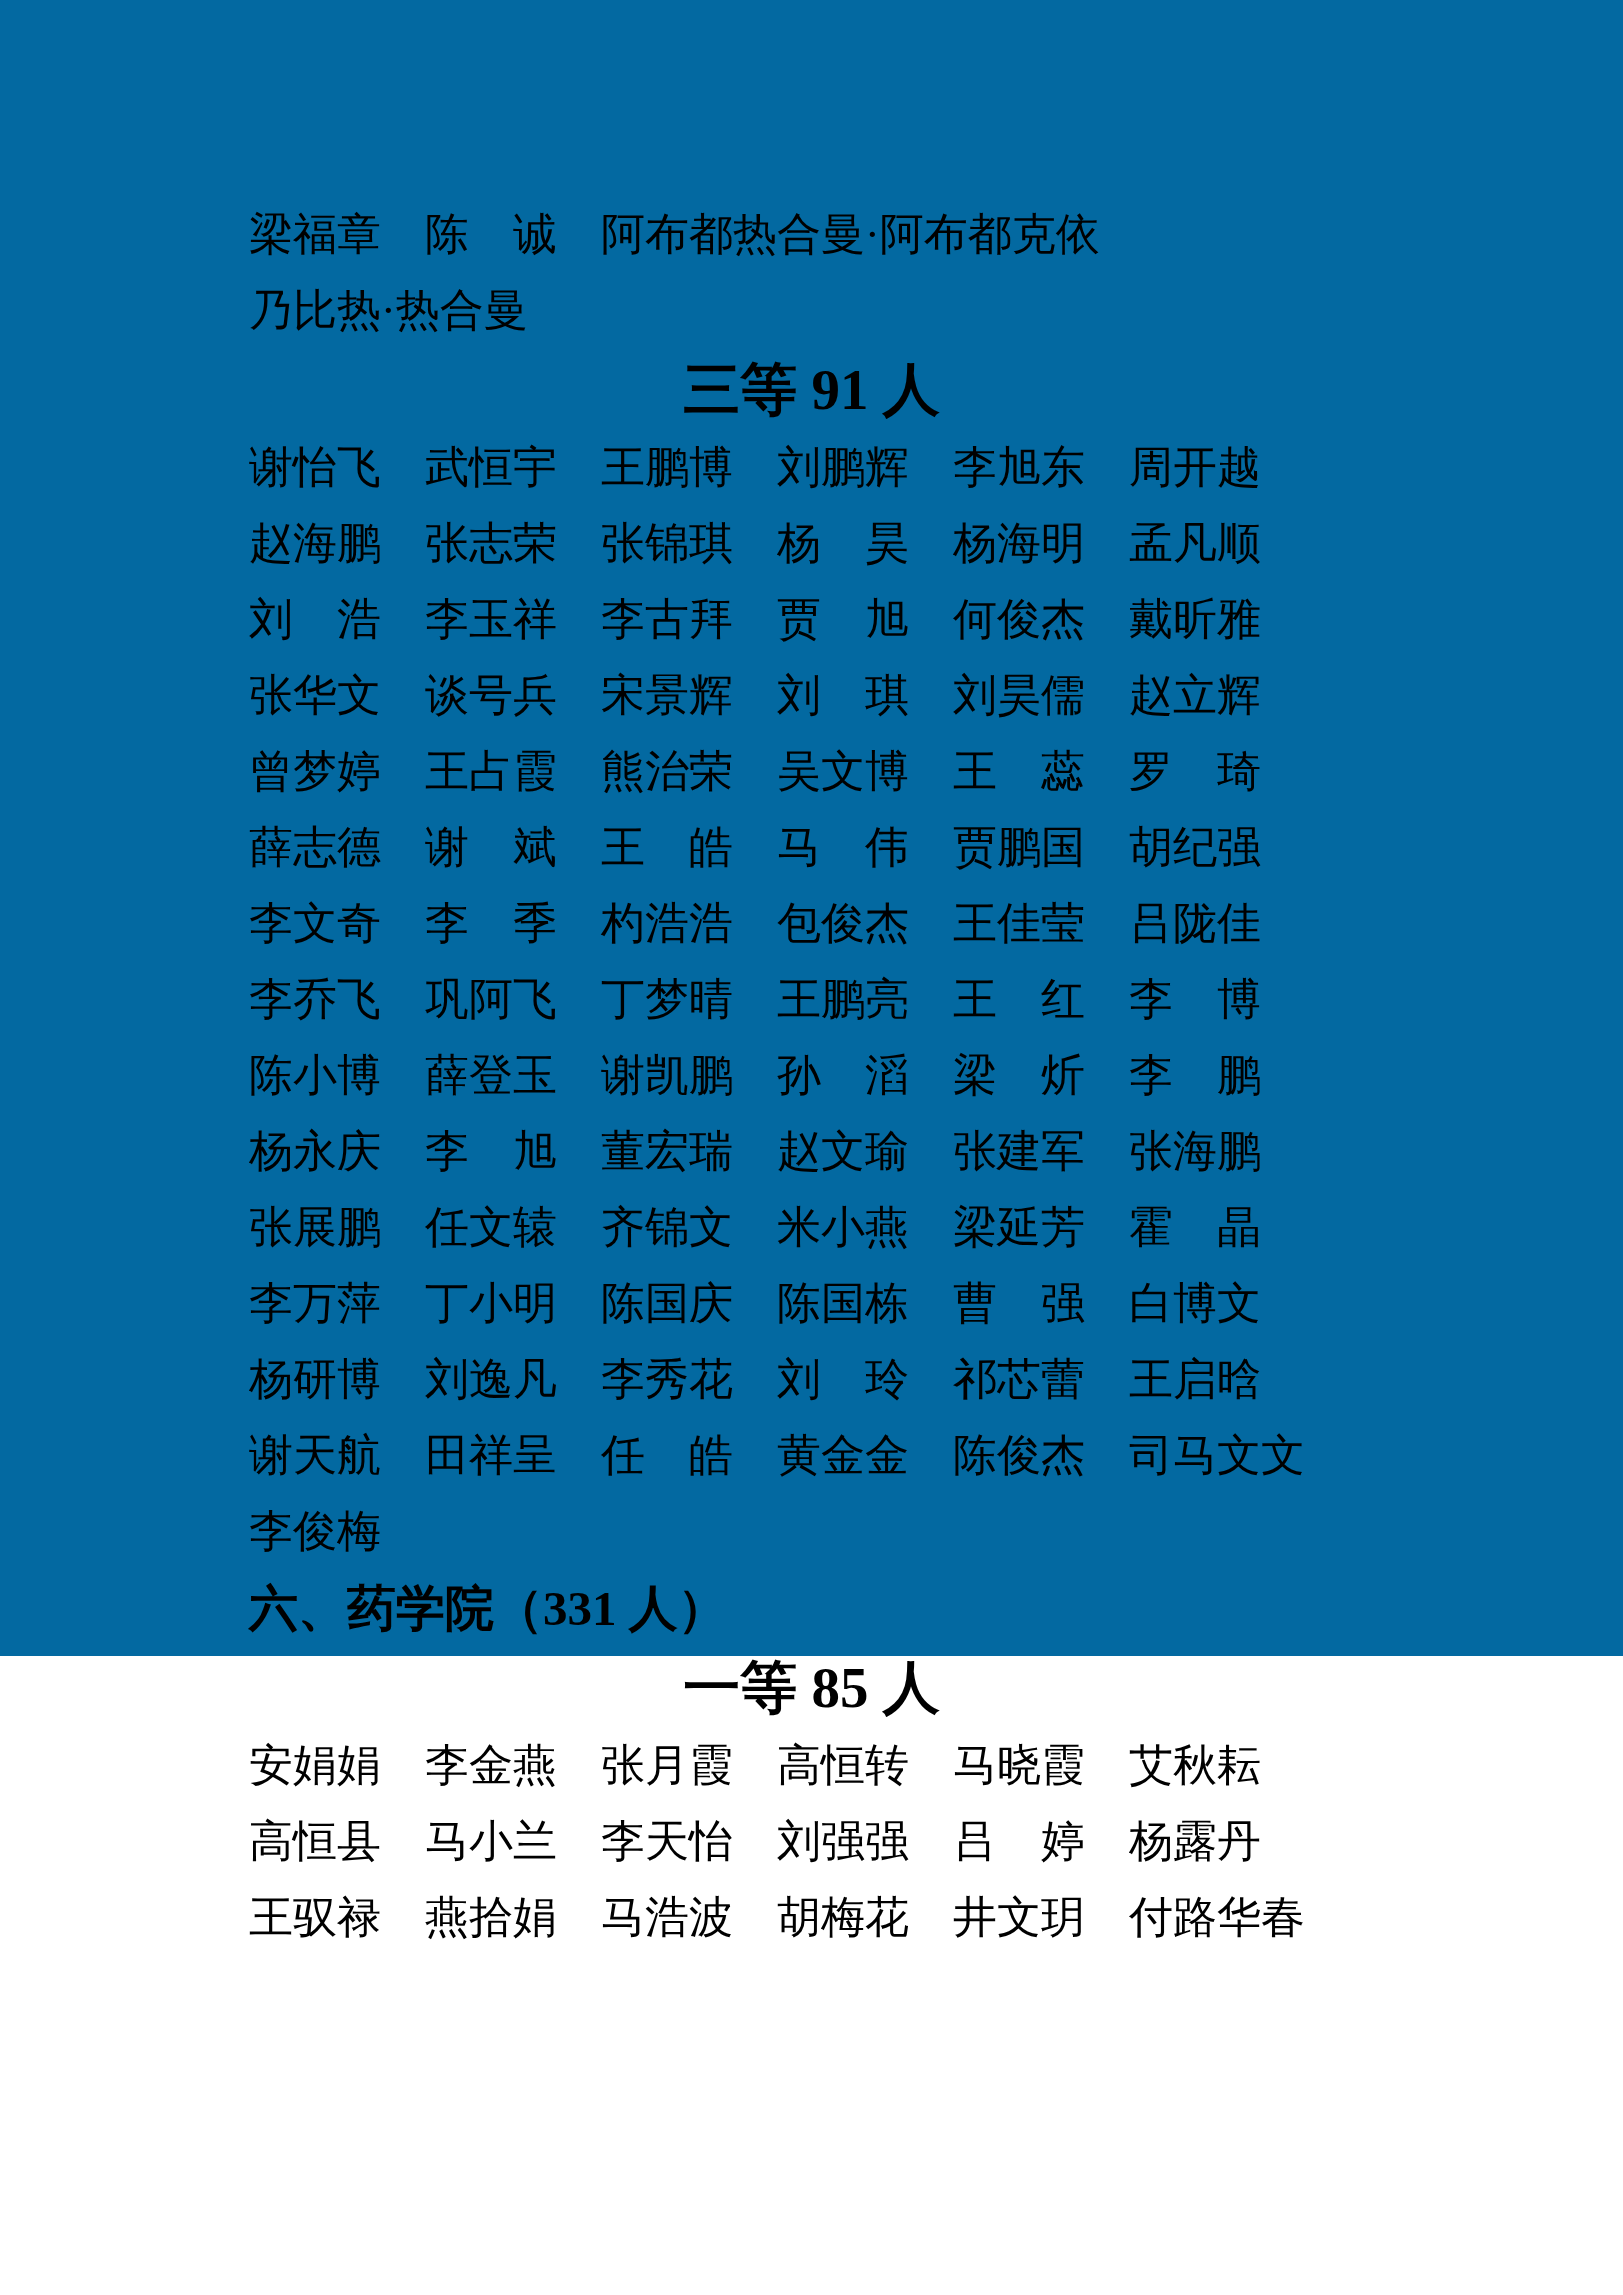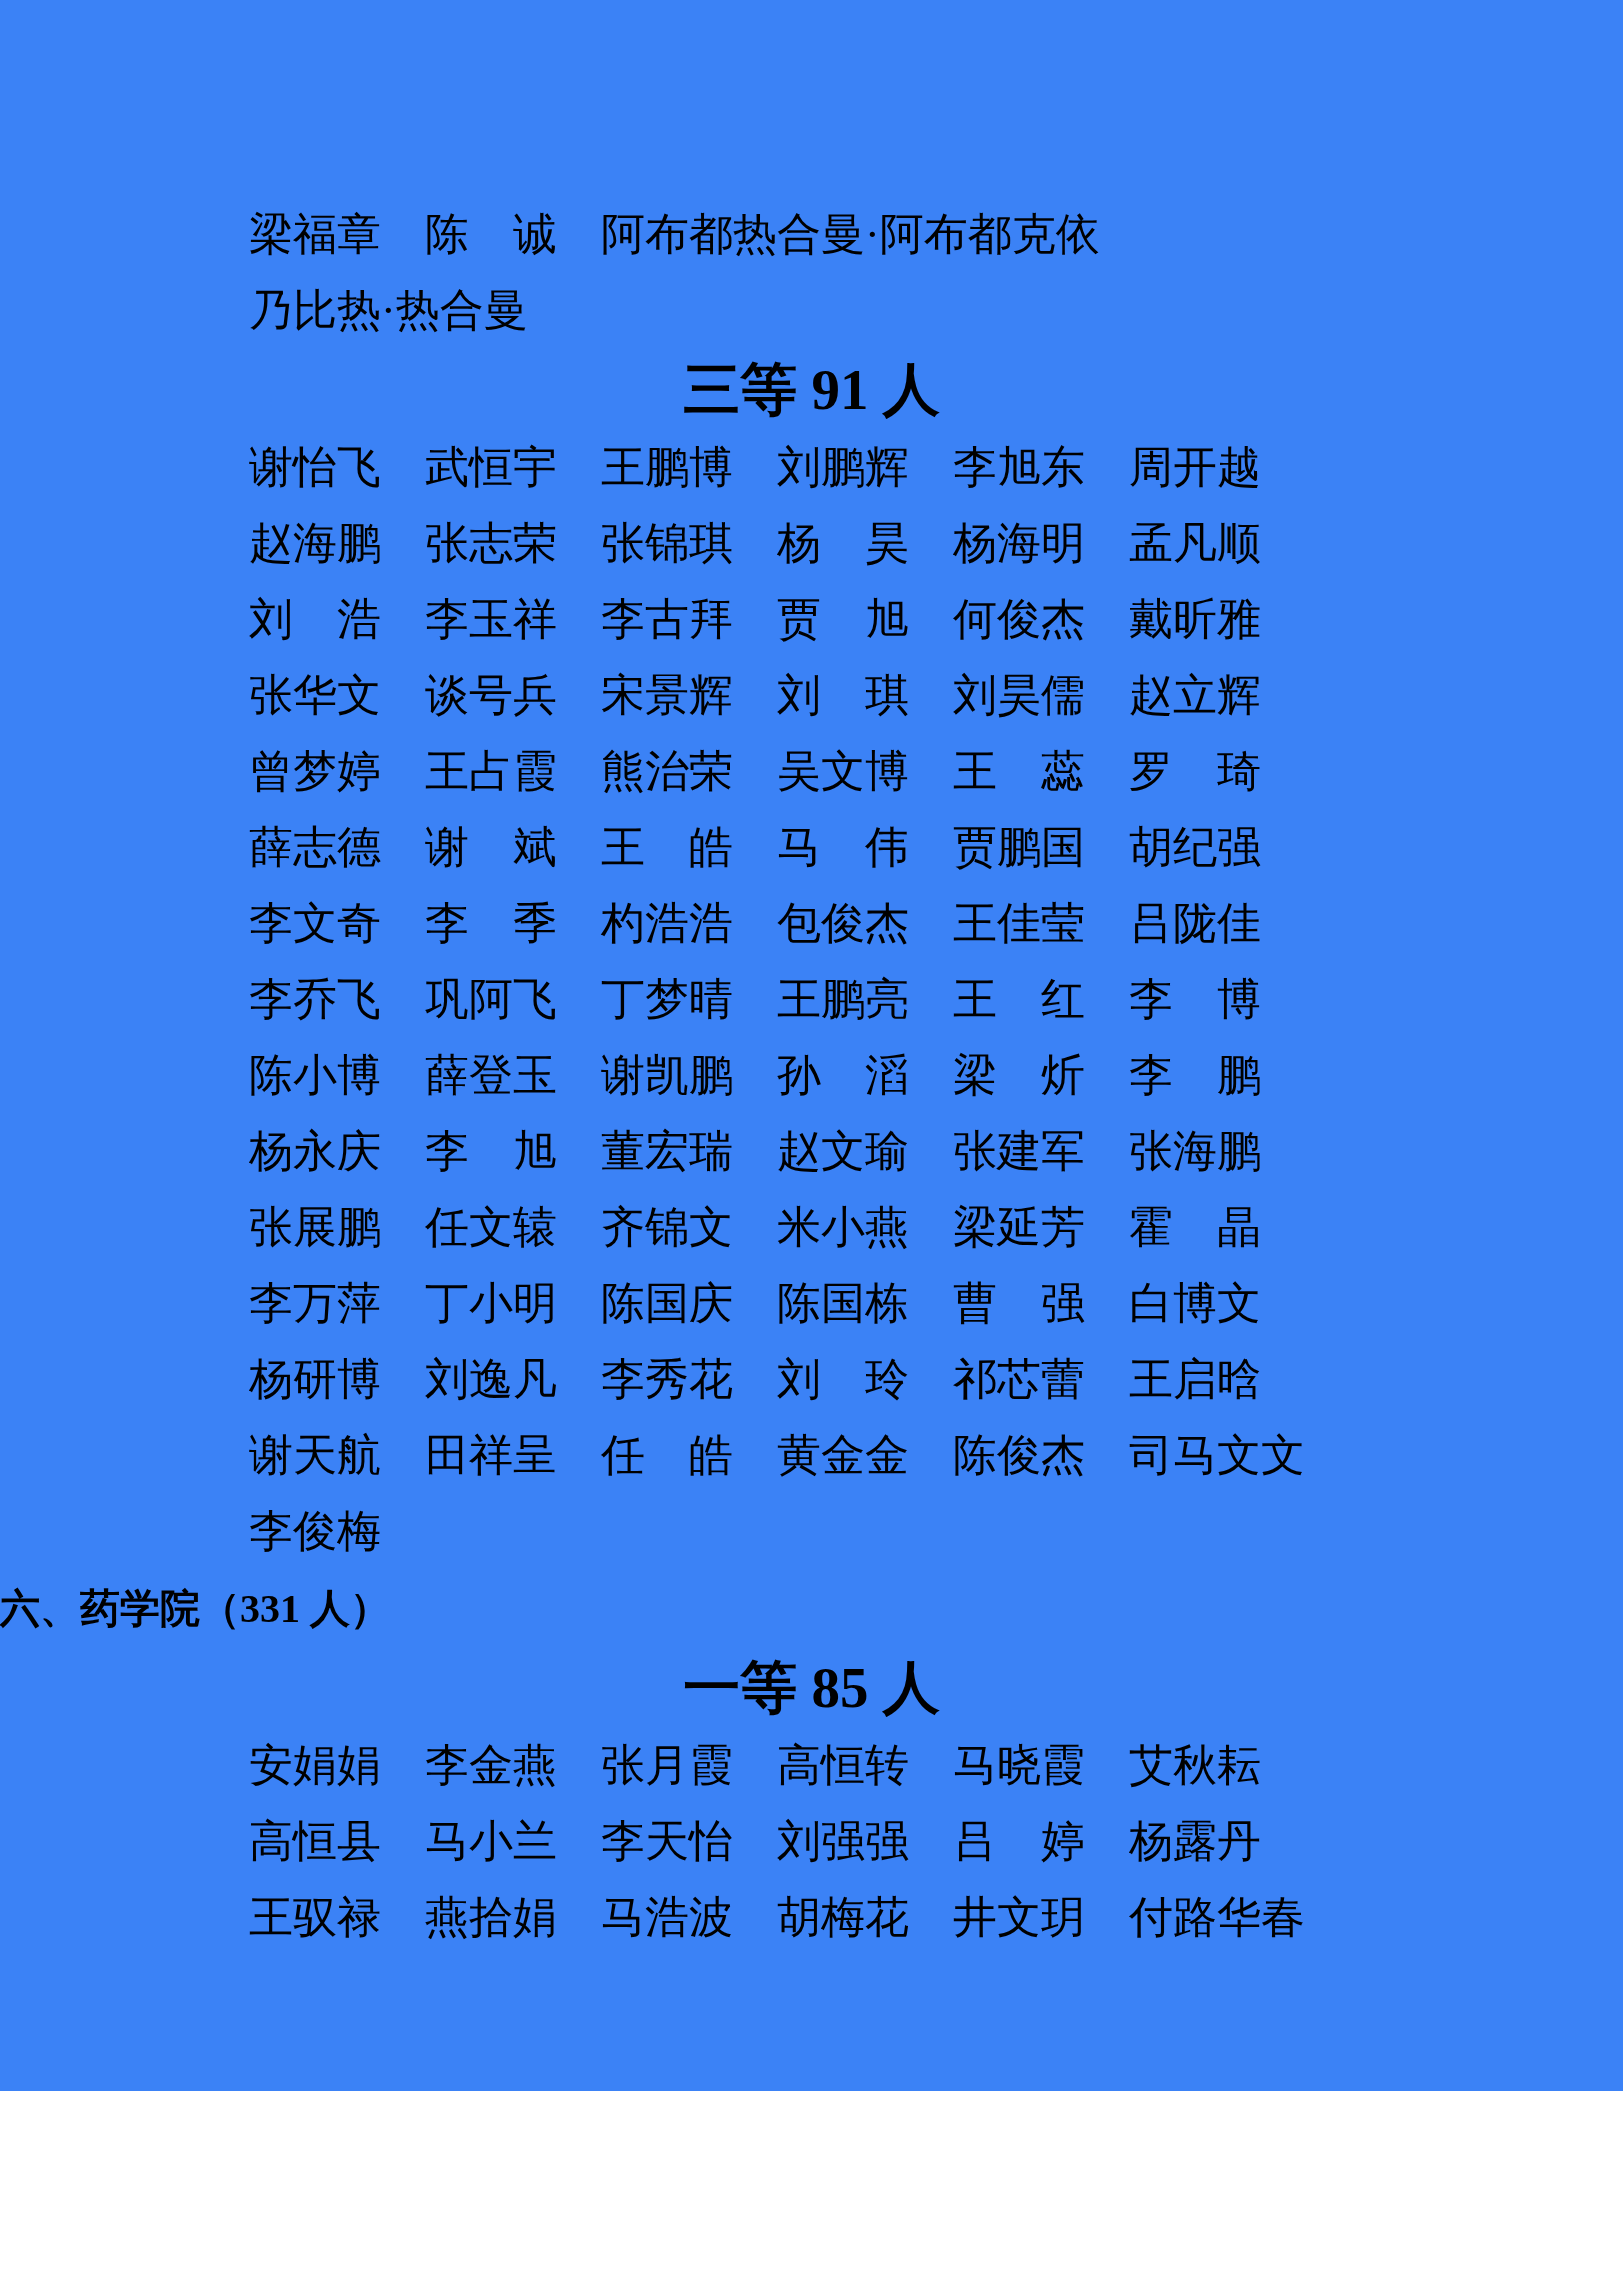--- a/index.html
+++ b/index.html
@@ -10,22 +10,22 @@
   body {
     width: 1623px;
     height: 2295px;
     color: #000000;
     font-family: "Liberation Serif", "DejaVu Serif", serif;
     overflow: hidden;
   }
   .page {
     position: relative;
     width: 1623px;
-    height: 2091px;
-    background: #3b82f6;
+    height: 1656px;
+    background: #0369a1;
   }
   .top-margin {
     height: 197px;
   }
   
   .name-row {
     display: grid;
     grid-template-columns: repeat(6, 176px);
     margin-left: 249px;
     height: 76px;
@@ -46,21 +46,22 @@
     font-size: 57px;
     font-weight: bold;
     line-height: 1;
     white-space: nowrap;
   }
   
   .section-heading {
     height: 77px;
     display: flex;
     align-items: center;
-    font-size: 40px;
+    margin-left: 249px;
+    font-size: 49px;
     font-weight: bold;
     line-height: 1;
     white-space: nowrap;
   }
 </style>
 </head>
 <body>
 
 <main class="page">
   <div class="top-margin"></div>

